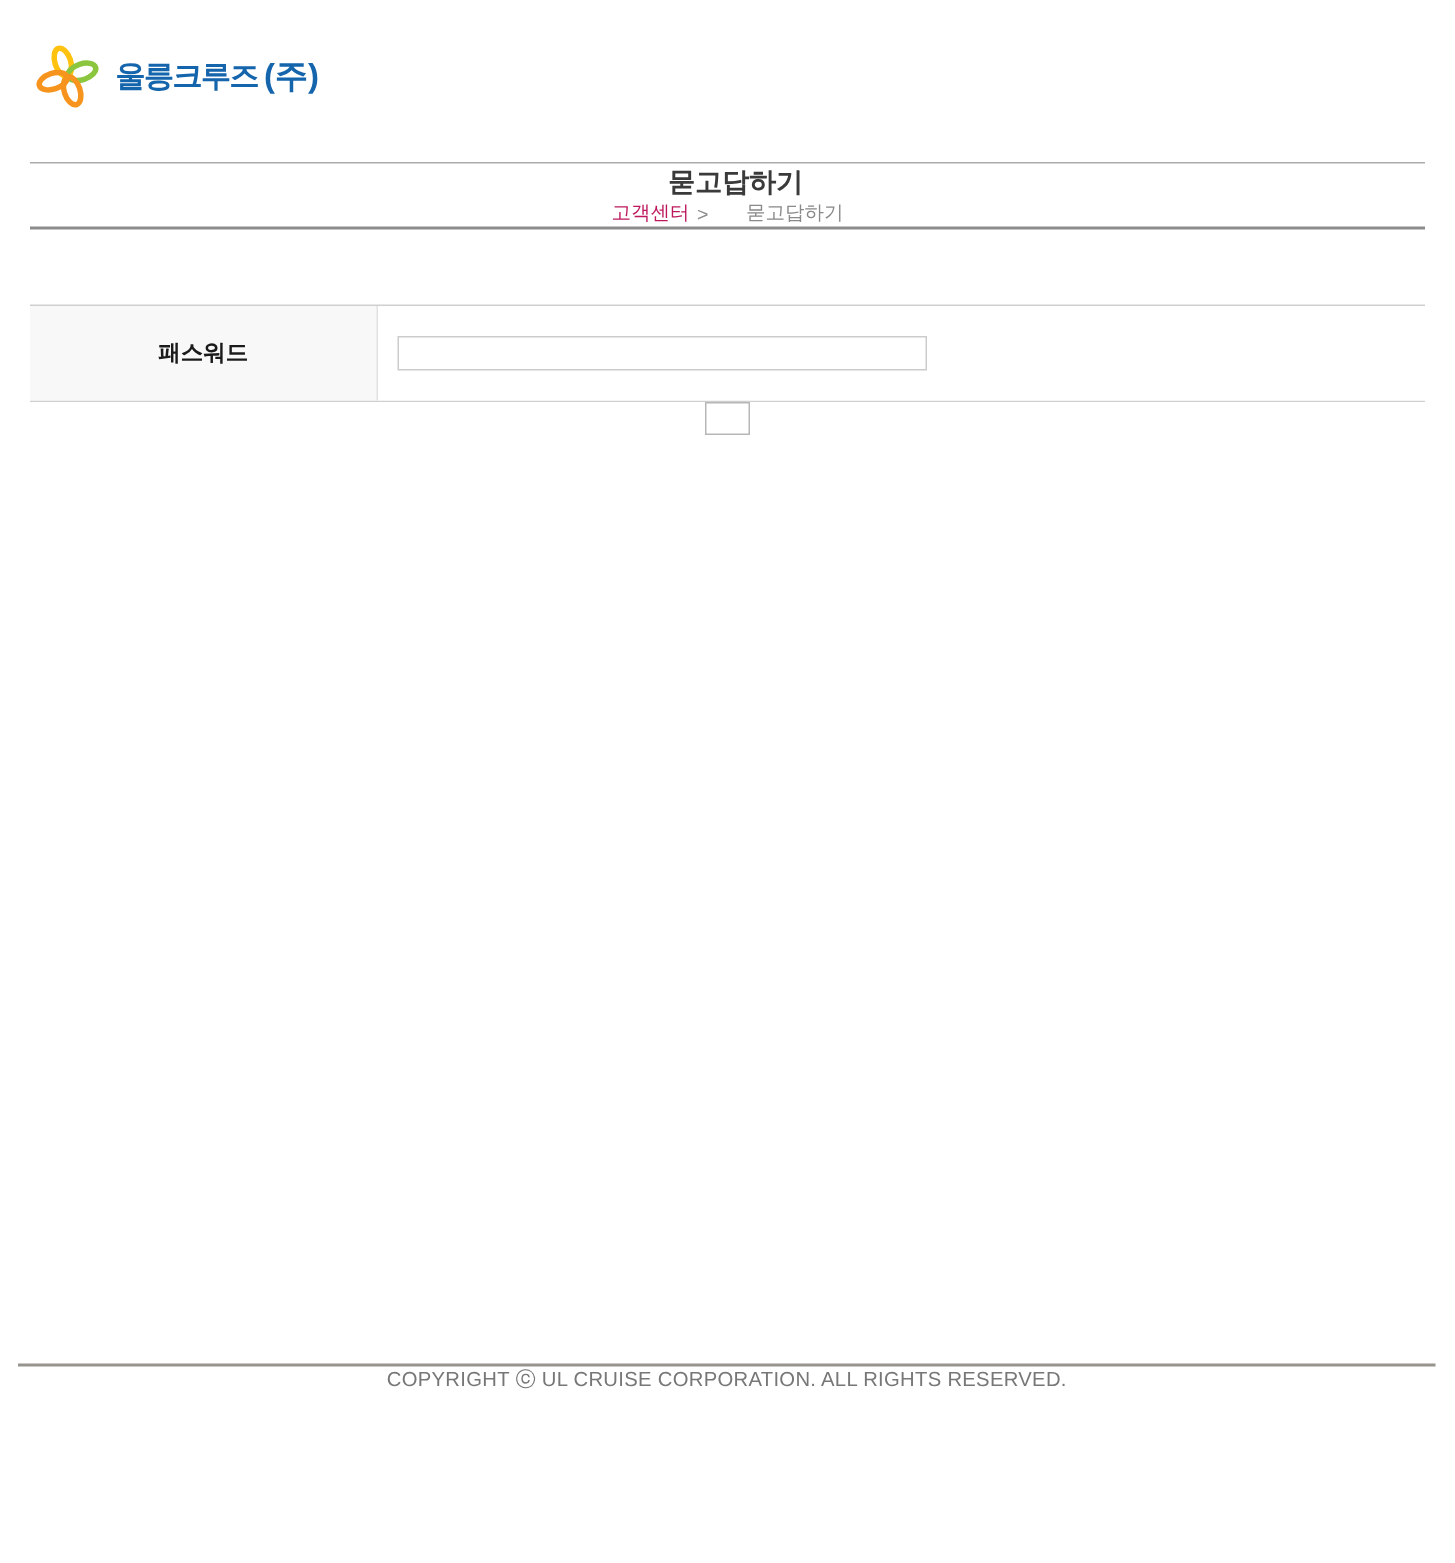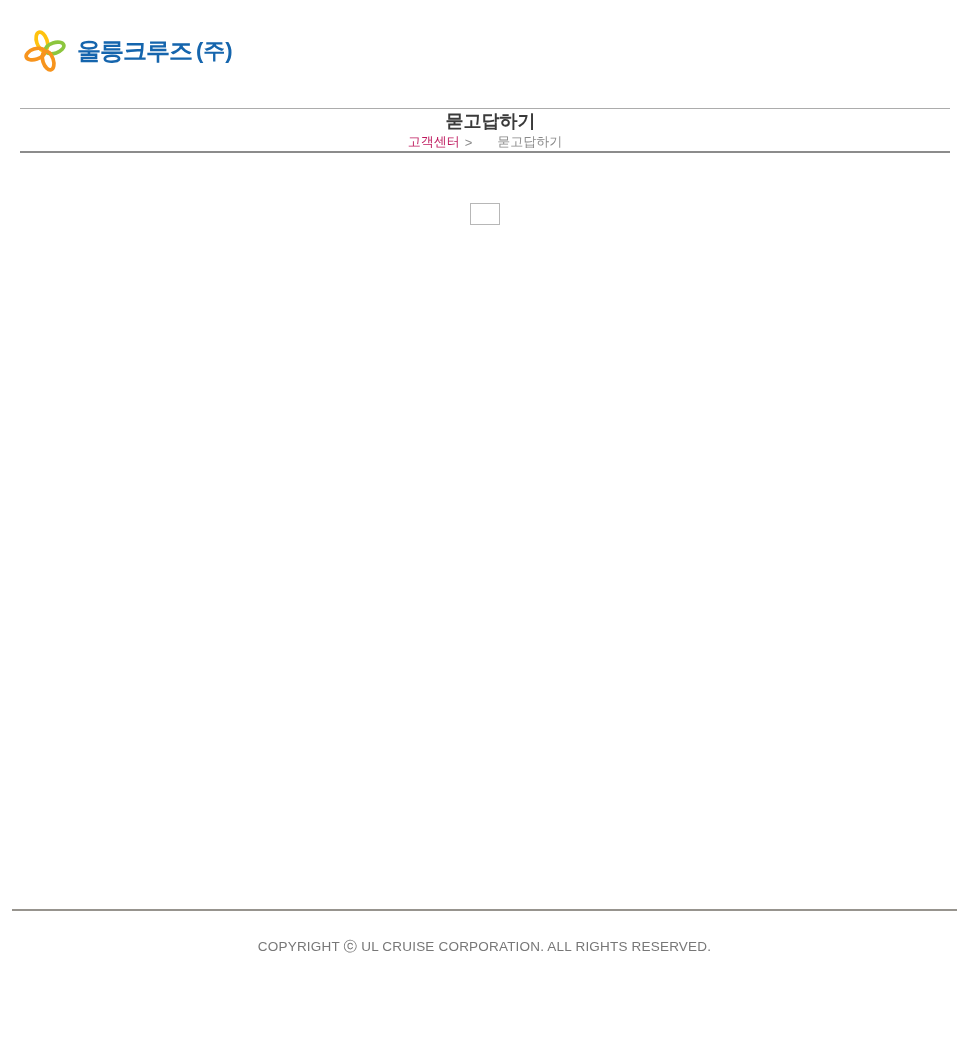--- a/index.html
+++ b/index.html
@@ -23,21 +23,21 @@
   .logo {
     display: inline-flex;
     align-items: center;
     text-decoration: none;
     cursor: pointer;
   }
   .logo-icon { display: block; margin-right: 11px; }
   .logo-icon svg { display: block; }
   .logo-text {
     color: #1565ad;
-    font-size: 24px;
+    font-size: 20px;
     font-weight: bold;
     letter-spacing: -1px;
     line-height: 1;
   }
   .logo-suffix {
     color: #1565ad;
     font-size: 22px;
     font-weight: bold;
     margin-left: 4px;
     line-height: 1;
@@ -133,21 +133,20 @@
 
   
   .footer {
     position: absolute;
     left: 12px;
     right: 13px;
     top: 909px;
     border-top: 2px solid #97948e;
   }
   .footer-text {
-    padding-top: 27px;
     text-align: center;
     font-size: 13.5px;
     color: #777777;
     letter-spacing: 0.2px;
   }
 </style>
 </head>
 <body>
 
 <div class="page">
@@ -173,20 +172,26 @@
     <h1 class="page-title">묻고답하기</h1>
     <nav class="breadcrumb">
       <a class="crumb-parent">고객센터</a>
       <span class="crumb-sep">&gt;</span>
       <a class="crumb-current">묻고답하기</a>
     </nav>
   </div>
 
   <div class="content-gap"></div>
 
+  <div class="form-table">
+    <div class="label-cell">패스워드</div>
+    <div class="input-cell">
+      <input type="password" class="password-input" value="" style="">
+    </div>
+  </div>
 
   <div class="submit-row">
     <button class="submit-button"></button>
   </div>
 
   <footer class="footer">
     <p class="footer-text">COPYRIGHT ⓒ UL CRUISE CORPORATION. ALL RIGHTS RESERVED.</p>
   </footer>
 
 </div>

